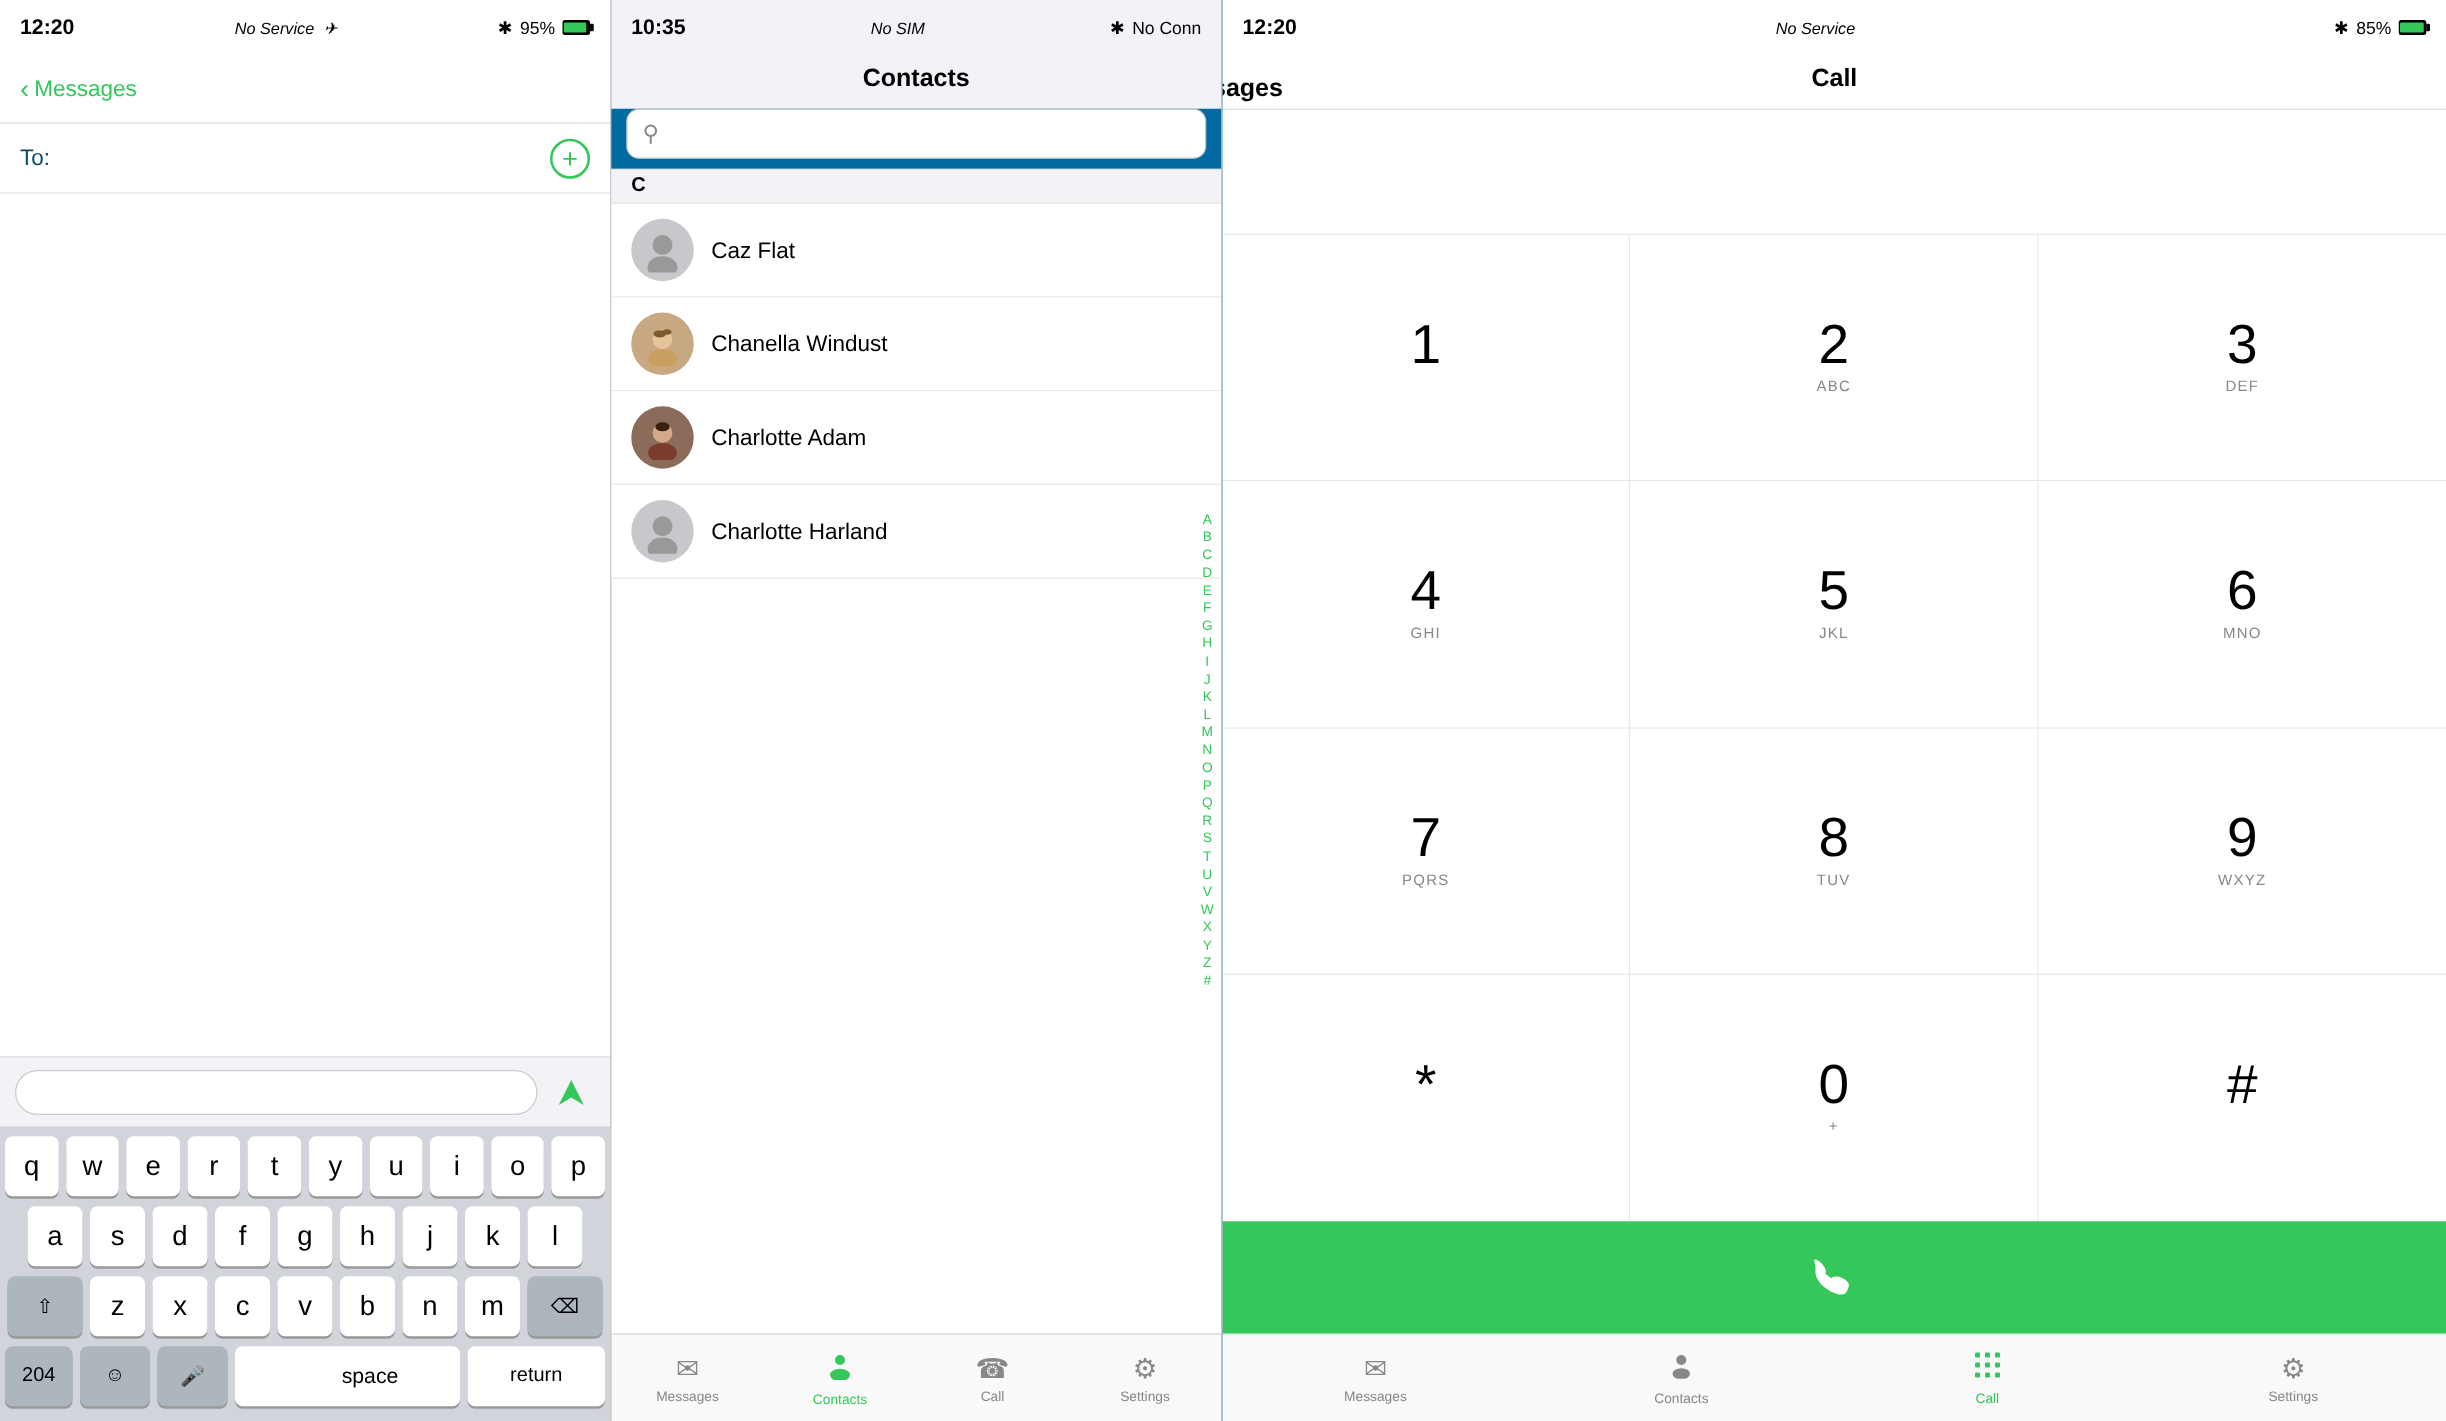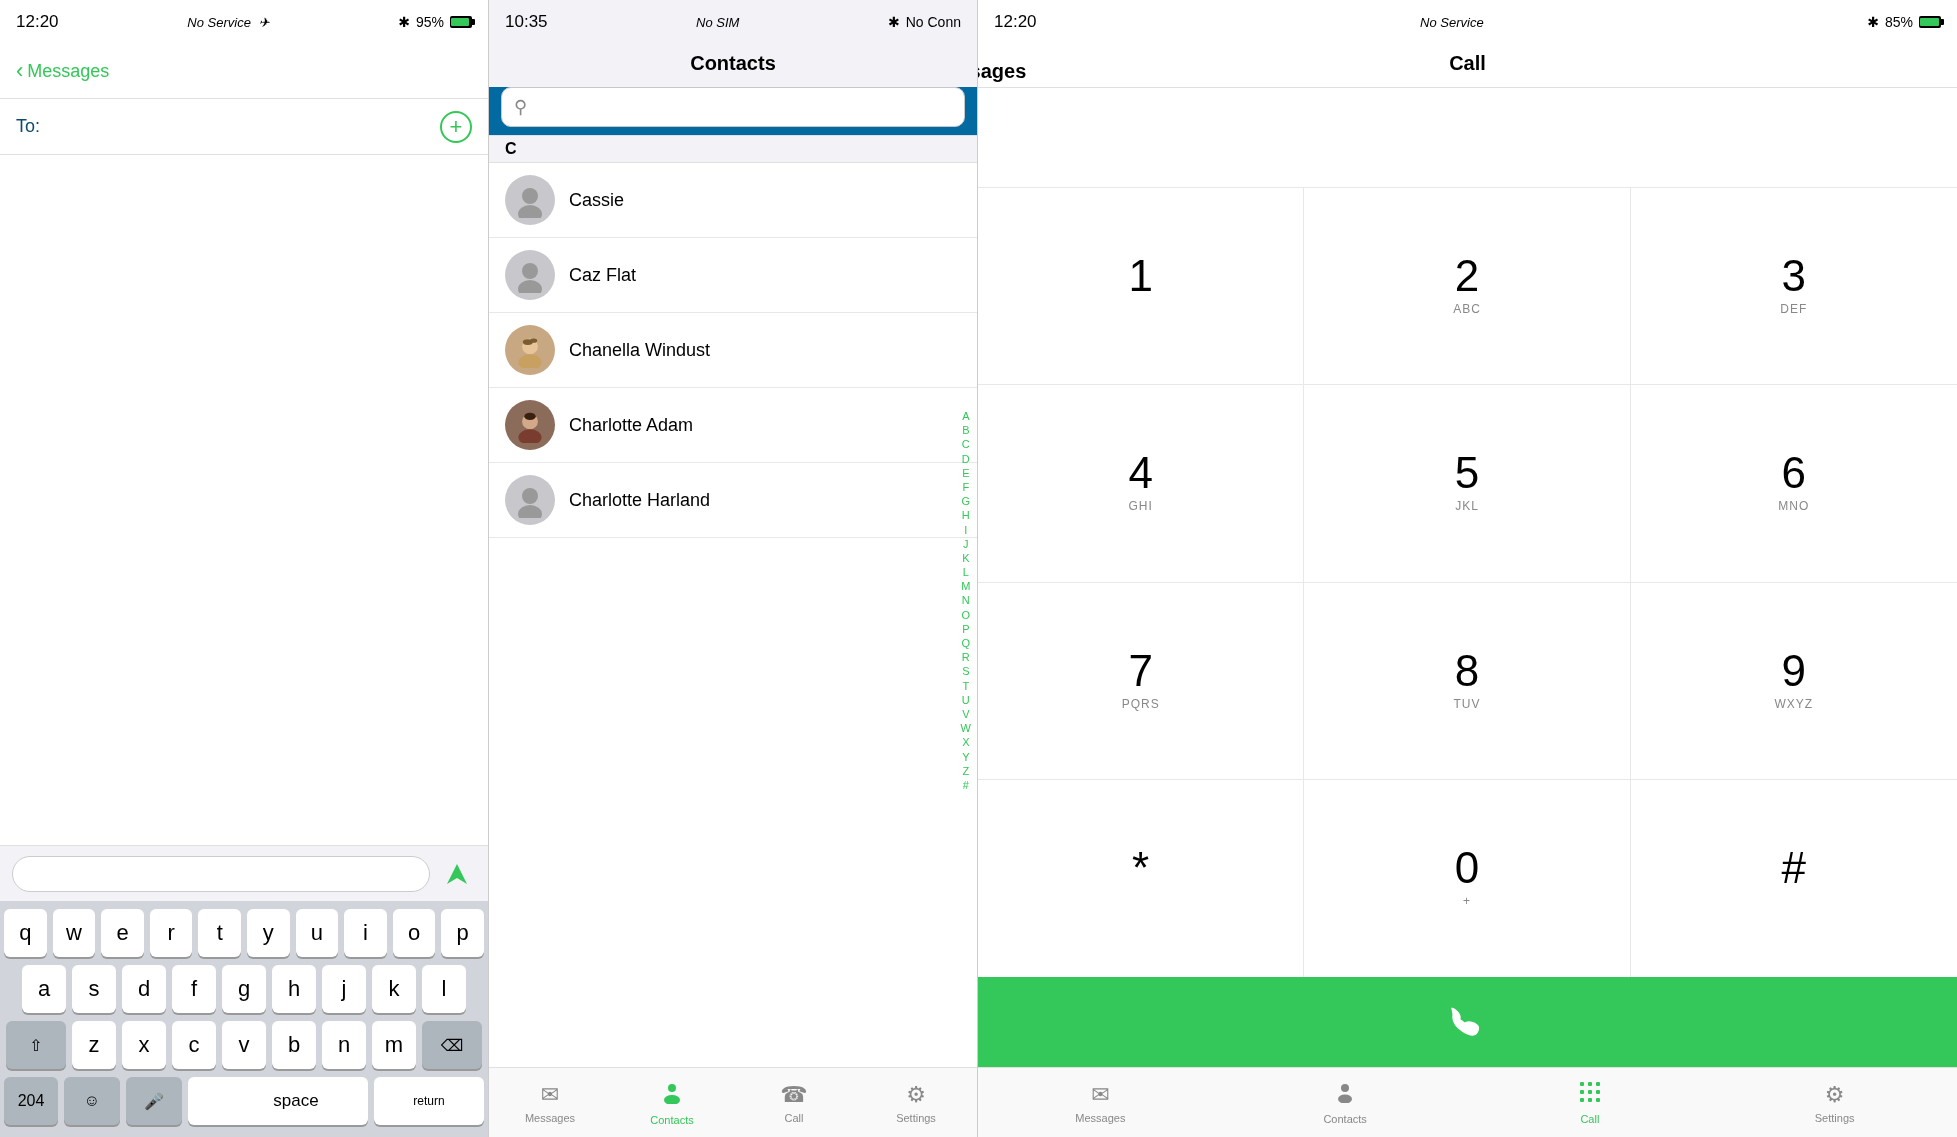--- a/index.html
+++ b/index.html
@@ -25,21 +25,21 @@
     .status-bar {
       display: flex;
       align-items: center;
       justify-content: space-between;
       padding: 0 16px;
       height: 44px;
       background: #fff;
     }
     .status-bar .time {
       font-size: 17px;
-      font-weight: 400;
+      font-weight: 700;
       color: #000;
     }
     .status-bar .right-icons {
       display: flex;
       align-items: center;
       gap: 6px;
       font-size: 14px;
       font-weight: 500;
       color: #000;
     }
@@ -182,21 +182,21 @@
     }
     .key-space {
       flex: 4;
       max-width: 200px;
       font-size: 17px;
       padding-left: 36px;
     }
     .key-return {
       flex: 2.5;
       max-width: 110px;
-      font-size: 12px;
+      font-size: 16px;
     }
     .key-numbers {
       min-width: 48px;
       max-width: 54px;
       font-size: 16px;
     }
 
     
     .panel-contacts {
       width: 489px;
@@ -572,29 +572,20 @@
 
   <div class="search-bar">
     <span class="search-icon-unicode">⚲</span>
     <input class="search-input" type="text" placeholder="" style="">
   </div>
 
   <div class="contacts-list">
 
     <div class="section-header">C</div>
 
-    <div class="contact-item">
-      <div class="avatar-circle">
-        <svg class="avatar-person-svg" viewBox="0 0 36 36">
-          <circle cx="18" cy="14" r="8" fill="#999"></circle>
-          <ellipse cx="18" cy="32" rx="12" ry="9" fill="#999"></ellipse>
-        </svg>
-      </div>
-      <span class="contact-name">Cassie</span>
-    </div>
 
 
     <div class="contact-item">
       <div class="avatar-circle">
         <svg class="avatar-person-svg" viewBox="0 0 36 36">
           <circle cx="18" cy="14" r="8" fill="#999"></circle>
           <ellipse cx="18" cy="32" rx="12" ry="9" fill="#999"></ellipse>
         </svg>
       </div>
       <span class="contact-name">Caz Flat</span>

